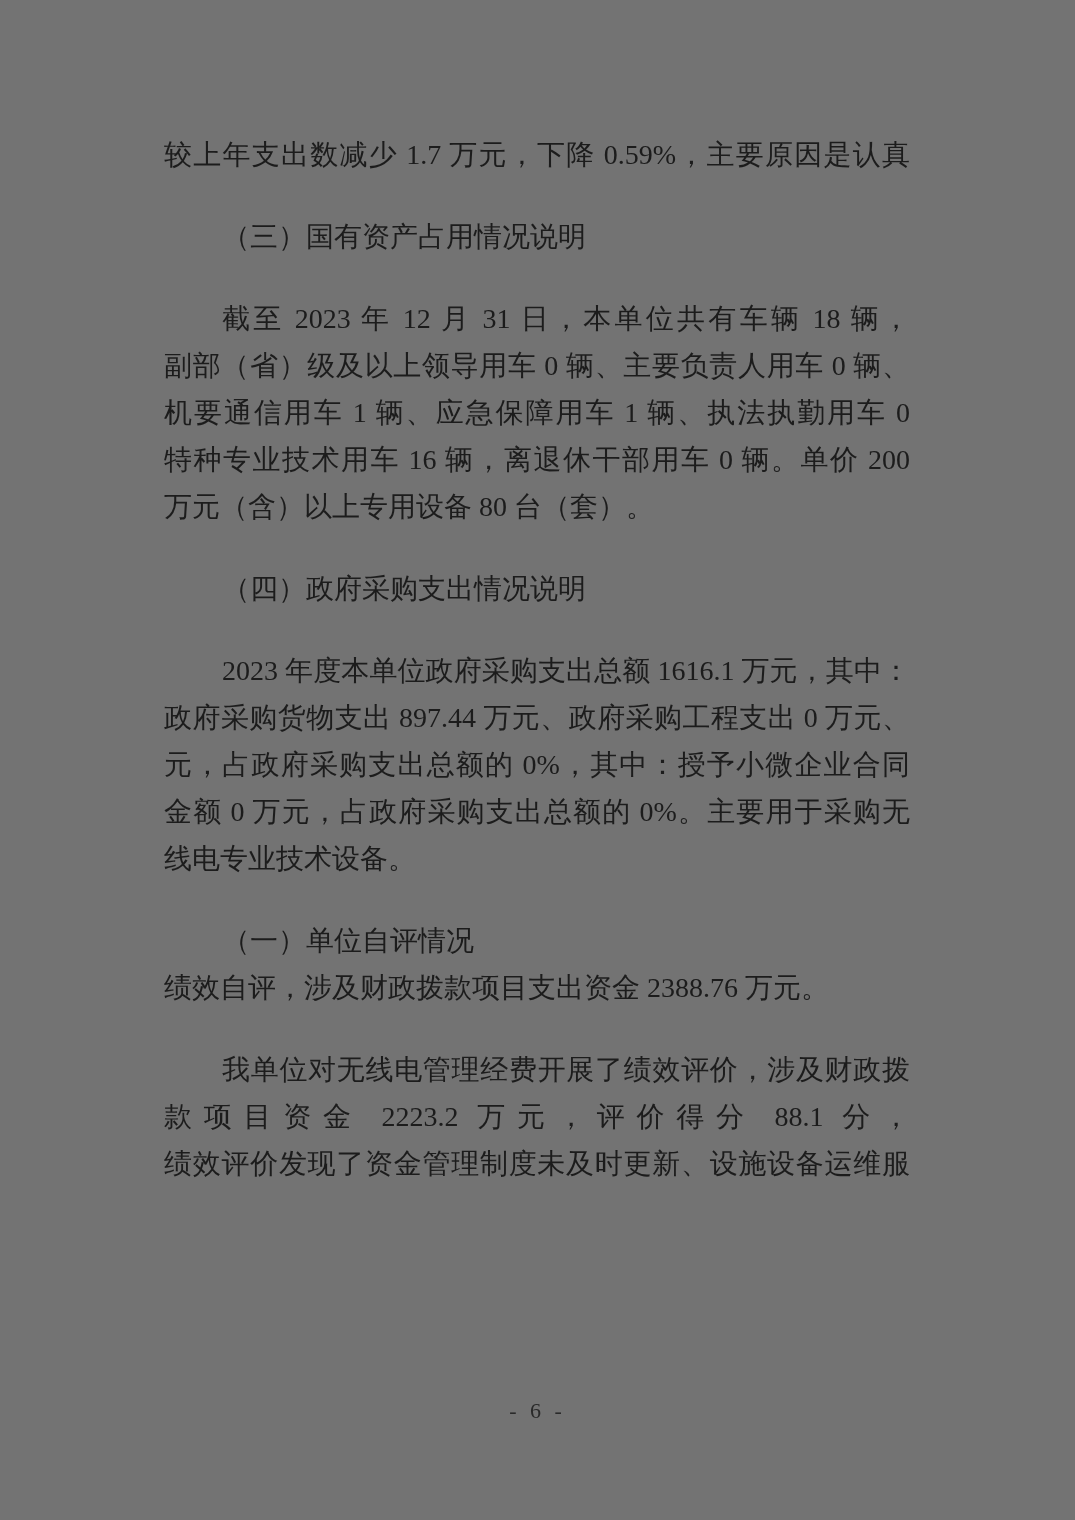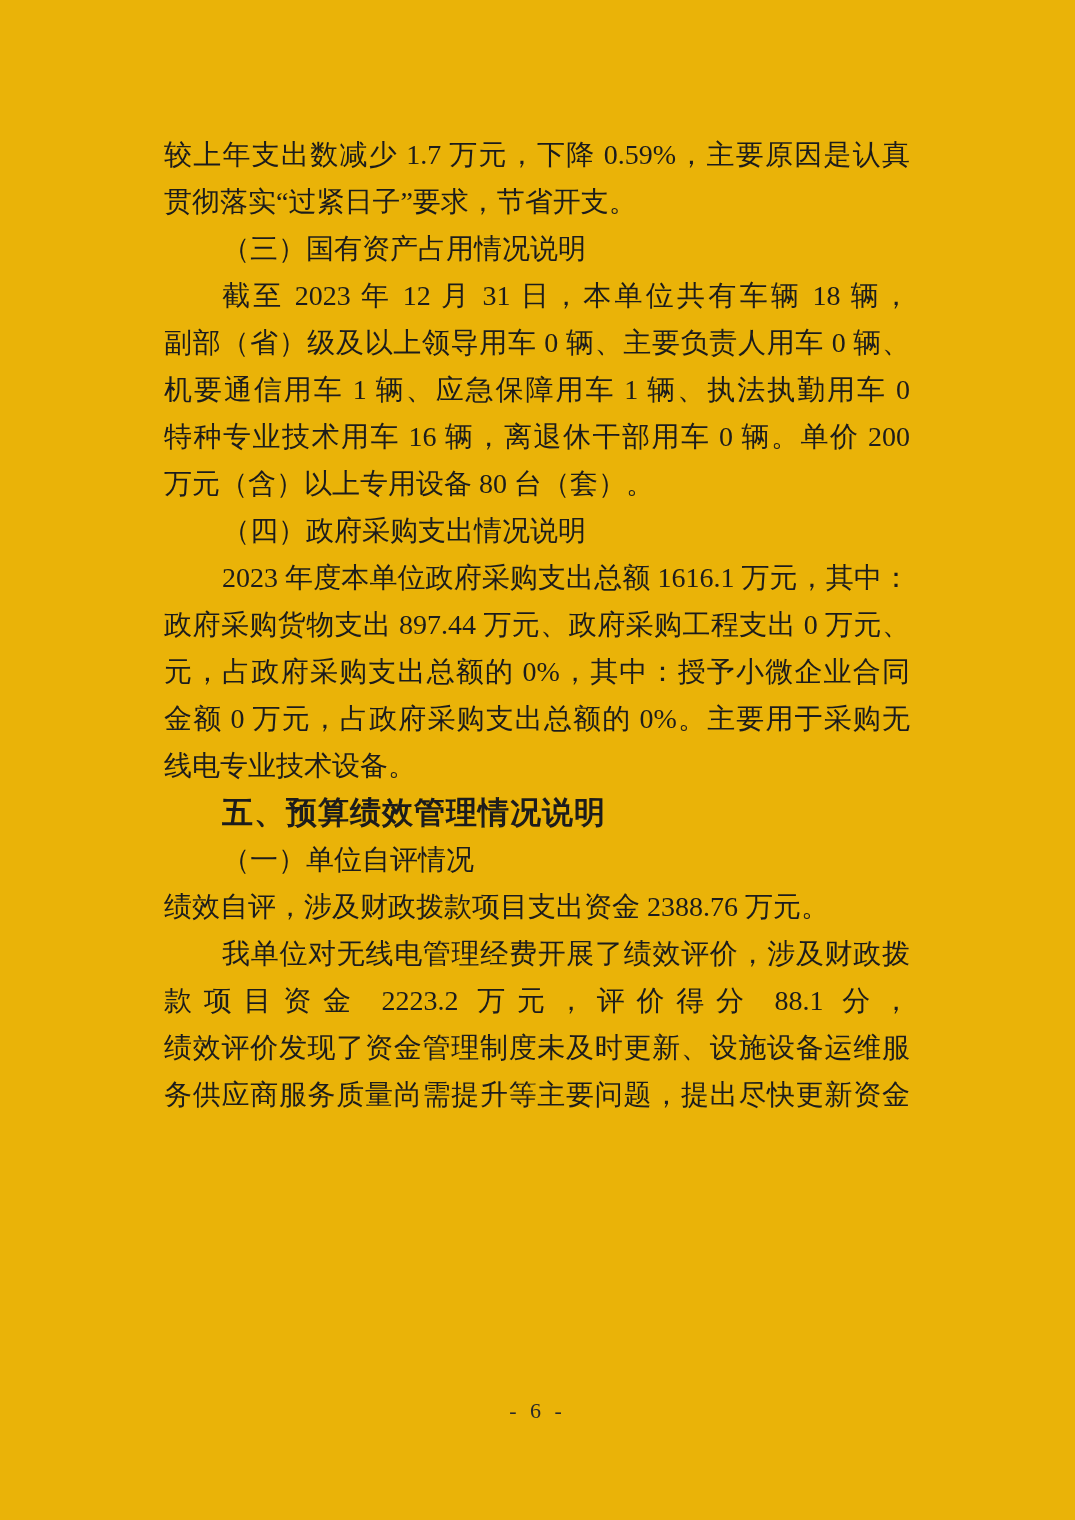--- a/index.html
+++ b/index.html
@@ -4,21 +4,21 @@
 <style>
   html, body {
     margin: 0;
     padding: 0;
     background: #ffffff;
   }
   .page {
     position: relative;
     width: 1075px;
     height: 1520px;
-    background: #eab308;
+    background: #737373;
     color: #1c1c1c;
     font-family: "Liberation Serif", "DejaVu Serif", serif;
     overflow: hidden;
   }
   .content {
     position: absolute;
     left: 164px;
     top: 131px;
     width: 746px;
   }
@@ -31,20 +31,21 @@
   }
   .justify {
     white-space: normal;
     text-align: justify;
     text-align-last: justify;
     text-justify: inter-character;
     overflow: hidden;
   }
   .indent {
     text-indent: 58px;
+    margin-top: 35px;
   }
   .h-section {
     font-family: "Liberation Sans", "DejaVu Sans", sans-serif;
     font-weight: bold;
     font-size: 31px;
     letter-spacing: 1px;
   }
   .footer {
     position: absolute;
     left: 0;
@@ -56,35 +57,32 @@
     color: #2a2a2a;
     letter-spacing: 4px;
   }
 </style>
 </head>
 <body>
 
 <div class="page">
   <div class="content">
       <div class="line justify">较上年支出数减少 1.7 万元，下降 0.59%，主要原因是认真</div>
-      <div class="line">贯彻落实“过紧日子”要求，节省开支。</div>
       <div class="line indent">（三）国有资产占用情况说明</div>
       <div class="line indent justify">截至 2023 年 12 月 31 日，本单位共有车辆 18 辆，其中，</div>
       <div class="line justify">副部（省）级及以上领导用车 0 辆、主要负责人用车 0 辆、</div>
       <div class="line justify">机要通信用车 1 辆、应急保障用车 1 辆、执法执勤用车 0 辆，</div>
       <div class="line justify">特种专业技术用车 16 辆，离退休干部用车 0 辆。单价 200</div>
       <div class="line">万元（含）以上专用设备 80 台（套）。</div>
       <div class="line indent">（四）政府采购支出情况说明</div>
       <div class="line indent justify">2023 年度本单位政府采购支出总额 1616.1 万元，其中：</div>
       <div class="line justify">政府采购货物支出 897.44 万元、政府采购工程支出 0 万元、</div>
       <div class="line justify">元，占政府采购支出总额的 0%，其中：授予小微企业合同</div>
       <div class="line justify">金额 0 万元，占政府采购支出总额的 0%。主要用于采购无</div>
       <div class="line">线电专业技术设备。</div>
-      <div class="line h-section indent">五、预算绩效管理情况说明</div>
       <div class="line indent">（一）单位自评情况</div>
       <div class="line">绩效自评，涉及财政拨款项目支出资金 2388.76 万元。</div>
       <div class="line indent justify">我单位对无线电管理经费开展了绩效评价，涉及财政拨</div>
       <div class="line justify">款项目资金 2223.2 万元，评价得分 88.1 分，评价等次为“良”，</div>
       <div class="line justify">绩效评价发现了资金管理制度未及时更新、设施设备运维服</div>
-      <div class="line justify">务供应商服务质量尚需提升等主要问题，提出尽快更新资金</div>
     </div>
   <div class="footer">- 6 -</div>
 </div>
 
 </body></html>

